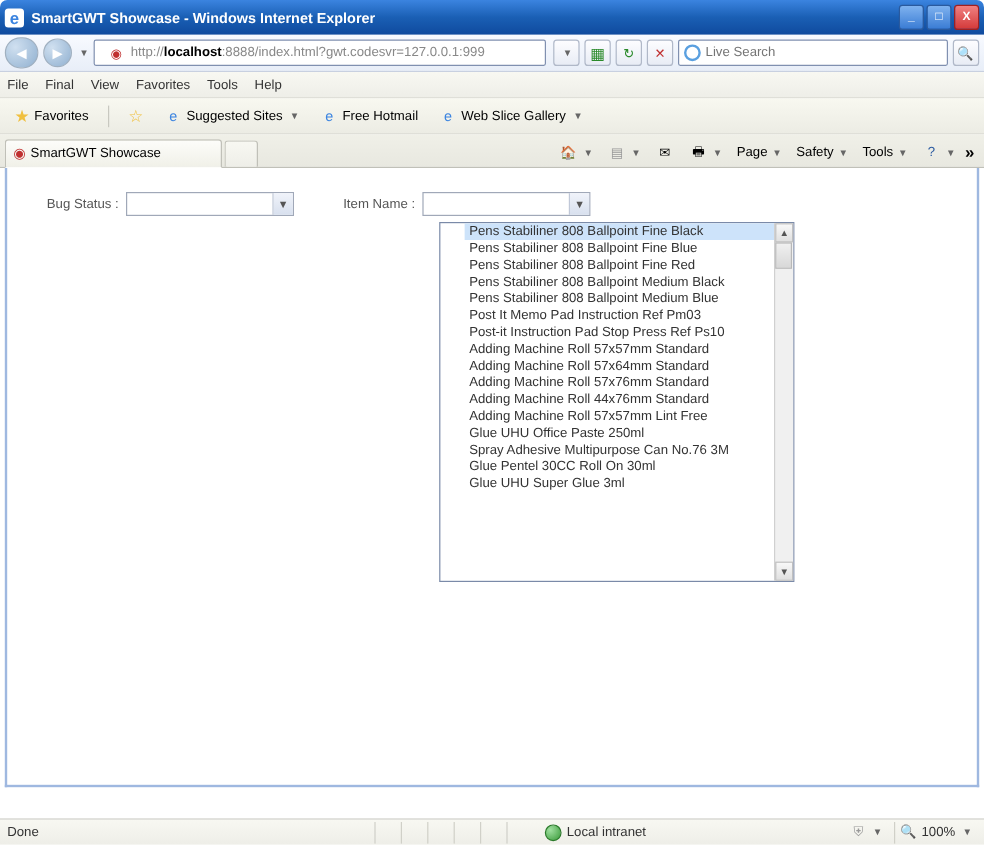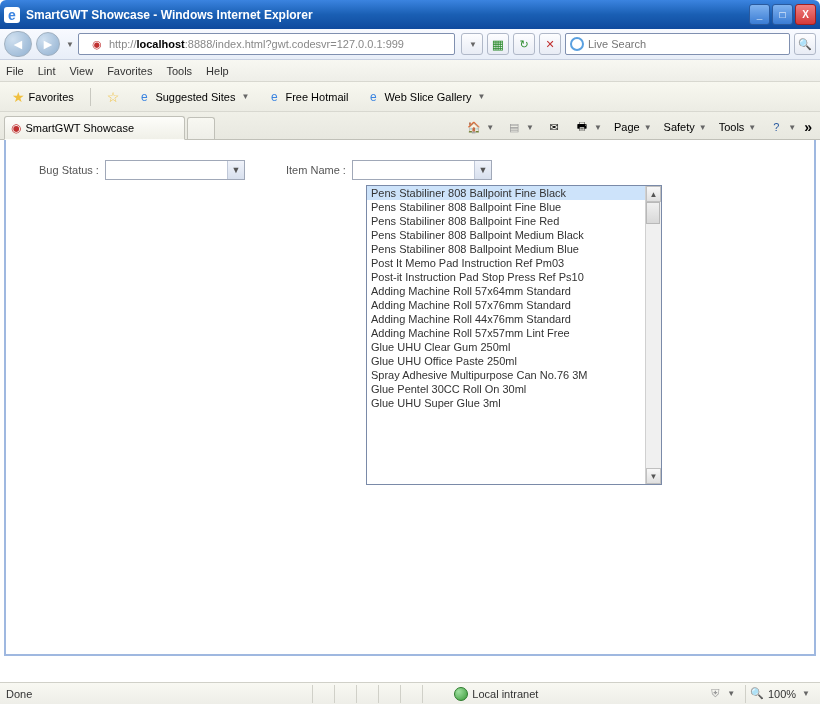--- a/index.html
+++ b/index.html
@@ -214,20 +214,21 @@
 }
 .dropdown-list {
   position: absolute;
   top: 45px;
   left: 360px;
   width: 296px;
   height: 300px;
   border: 1px solid #7a8aa8;
   background: #fff;
   display: flex;
+  padding-left: 20px;
 }
 .dd-items { flex: 1; overflow: hidden; }
 .dd-item {
   padding: 1px 4px;
   font-size: 11px;
   color: #333;
   cursor: pointer;
   white-space: nowrap;
 }
 .dd-item.sel { background: #cde3fa; }
@@ -301,21 +302,21 @@
   <div class="small-btn stop">✕</div>
   <div class="search-box">
     <span class="bing"></span>
     <input placeholder="Live Search" style="">
   </div>
   <div class="search-go">🔍</div>
 </div>
 
 <div class="menu-bar">
   <span>File</span>
-  <span>Lint</span>
+  <span>Final</span>
   <span>View</span>
   <span>Favorites</span>
   <span>Tools</span>
   <span>Help</span>
 </div>
 
 <div class="fav-bar">
   <div class="fav-btn">
     <span class="star">★</span>
     <span>Favorites</span>
@@ -398,25 +399,25 @@
 
   <div class="dropdown-list">
     <div class="dd-items" id="dd-items">
         <div class="dd-item sel">Pens Stabiliner 808 Ballpoint Fine Black</div>
         <div class="dd-item">Pens Stabiliner 808 Ballpoint Fine Blue</div>
         <div class="dd-item">Pens Stabiliner 808 Ballpoint Fine Red</div>
         <div class="dd-item">Pens Stabiliner 808 Ballpoint Medium Black</div>
         <div class="dd-item">Pens Stabiliner 808 Ballpoint Medium Blue</div>
         <div class="dd-item">Post It Memo Pad Instruction Ref Pm03</div>
         <div class="dd-item">Post-it Instruction Pad Stop Press Ref Ps10</div>
+        <div class="dd-item">Adding Machine Roll 57x57mm Standard</div>
         <div class="dd-item">Adding Machine Roll 57x64mm Standard</div>
         <div class="dd-item">Adding Machine Roll 57x76mm Standard</div>
         <div class="dd-item">Adding Machine Roll 44x76mm Standard</div>
         <div class="dd-item">Adding Machine Roll 57x57mm Lint Free</div>
-        <div class="dd-item">Glue UHU Clear Gum 250ml</div>
         <div class="dd-item">Glue UHU Office Paste 250ml</div>
         <div class="dd-item">Spray Adhesive Multipurpose Can No.76 3M</div>
         <div class="dd-item">Glue Pentel 30CC Roll On 30ml</div>
         <div class="dd-item">Glue UHU Super Glue 3ml</div>
       </div>
     <div class="dd-scroll">
       <div class="up">▲</div>
       <div class="thumb"></div>
       <div class="down">▼</div>
     </div>

